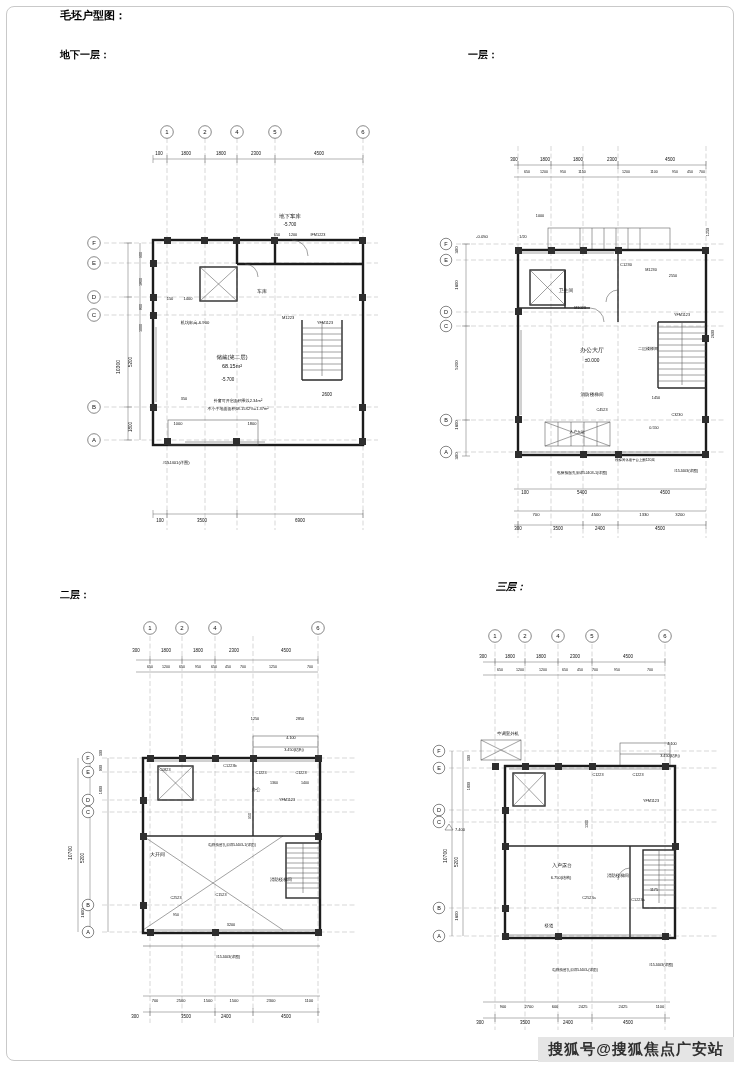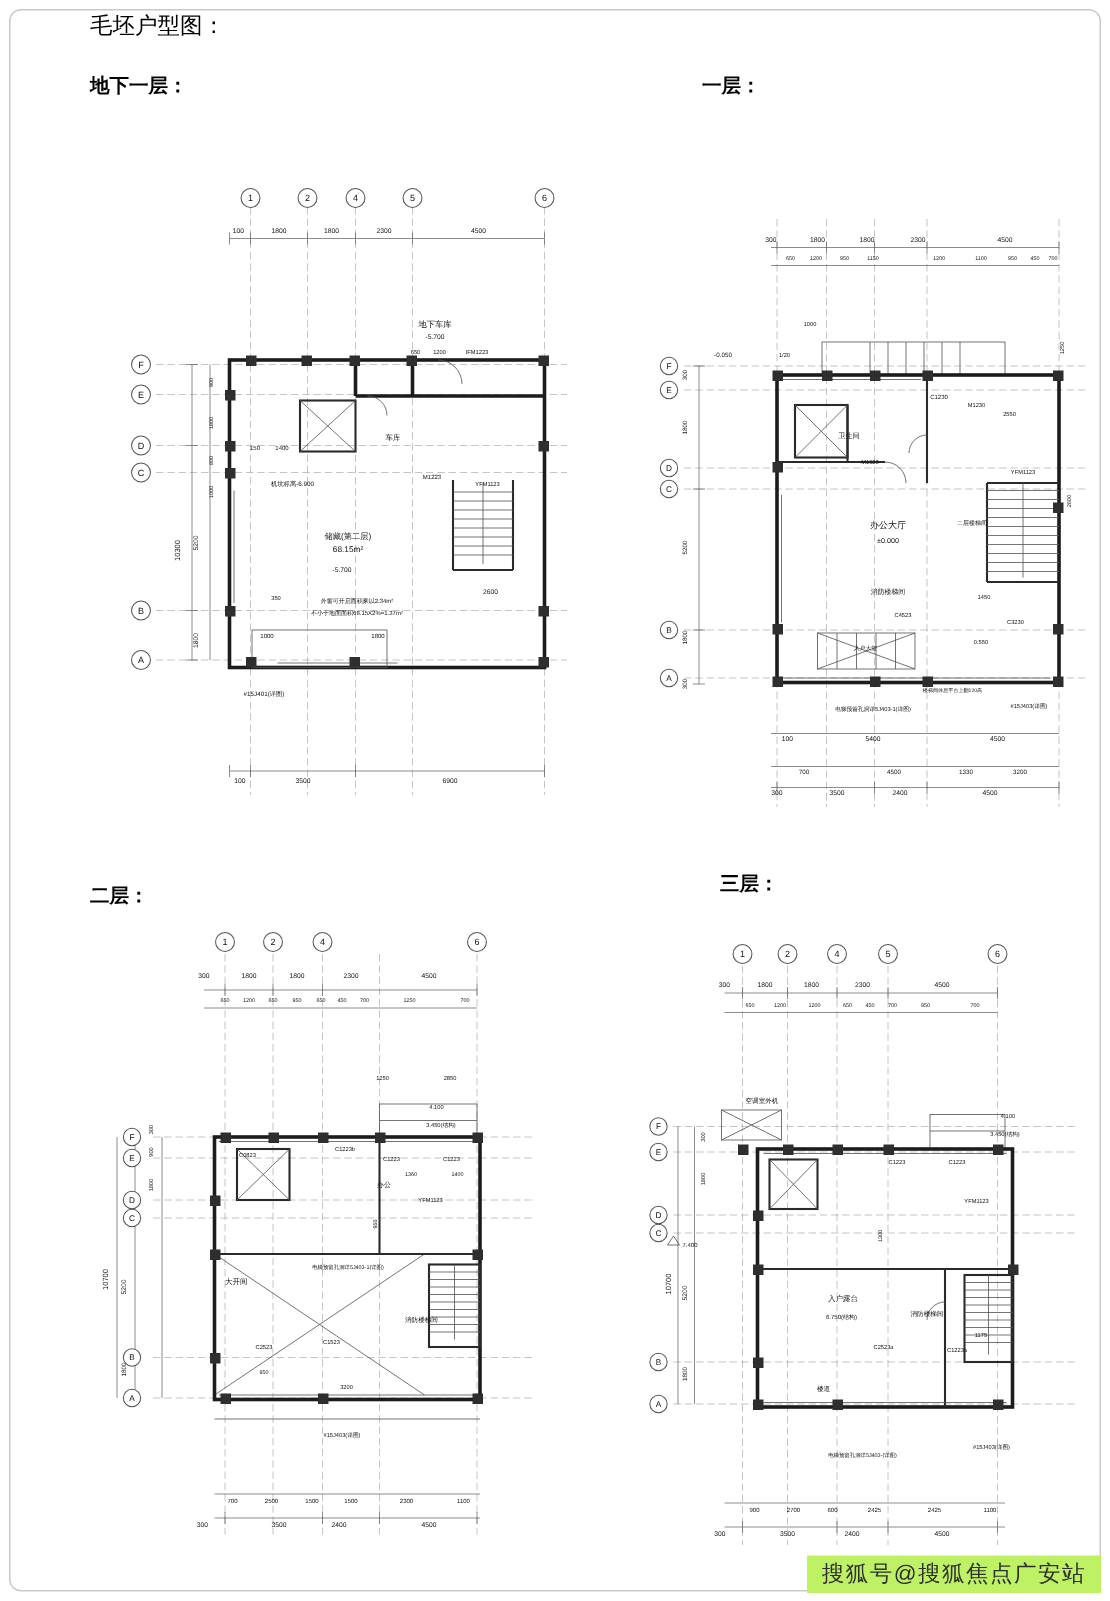--- a/index.html
+++ b/index.html
@@ -1,40 +1,40 @@
 <!DOCTYPE html>
 <html><head>
 <meta charset="utf-8">
 <style>
   html,body{margin:0;padding:0;}
   body{width:740px;height:1067px;position:relative;background:#ffffff;
        font-family:"Liberation Sans","DejaVu Sans",sans-serif;color:#000;overflow:hidden;}
   .frame{position:absolute;inset:6px;border:1.5px solid #c9c9c9;border-radius:8px;pointer-events:none;}
-  .title{position:absolute;left:60px;top:8px;font-size:15px;font-weight:normal;margin:0;}
-  .sec{position:absolute;font-size:13px;font-weight:bold;}
+  .title{position:absolute;left:60px;top:8px;font-size:11px;font-weight:bold;margin:0;}
+  .sec{position:absolute;font-size:10px;font-weight:bold;}
   #lbl-basement{left:60px;top:48px;}
   #lbl-first{left:468px;top:48px;}
   #lbl-second{left:60px;top:588px;}
-  #lbl-third{left:480px;top:580px;}
+  #lbl-third{left:496px;top:580px;font-style:italic;}
   .plan{position:absolute;}
   #plan-basement{left:80px;top:112px;width:310px;height:450px;}
   #plan-first{left:430px;top:120px;width:305px;height:435px;}
   #plan-second{left:58px;top:608px;width:305px;height:430px;}
   #plan-third{left:425px;top:618px;width:300px;height:425px;}
   .plan svg{width:100%;height:100%;display:block;}
   .grid line{stroke:#a8a8a8;stroke-width:0.45;stroke-dasharray:5 2.5;}
   .dim line{stroke:#666;stroke-width:0.5;}
   .wall rect,.wall line{stroke:#1c1c1c;stroke-width:2.4;fill:none;}
   .wall2 rect,.wall2 line{stroke:#2a2a2a;stroke-width:1.4;fill:none;}
   .thin rect,.thin line,.thin path{stroke:#555;stroke-width:0.55;fill:none;}
   .col rect{fill:#2e2e2e;stroke:none;}
   .labels text{fill:#111;}
   .labels circle{fill:#fff;stroke:#555;stroke-width:0.7;}
-  .watermark{position:absolute;right:6px;bottom:5px;font-size:15px;font-weight:normal;
-             color:#2f2f2f;background:#bef264;padding:3px 10px;letter-spacing:1px;}
+  .watermark{position:absolute;right:6px;bottom:5px;font-size:15px;font-weight:bold;
+             color:#2f2f2f;background:#e5e5e5;padding:3px 10px;letter-spacing:1px;}
 </style>
 </head>
 <body>
 
 <div class="frame"></div>
 <h1 class="title">毛坯户型图：</h1>
 
 <div class="sec" id="lbl-basement">地下一层：</div>
 <div class="sec" id="lbl-first">一层：</div>
 <div class="sec" id="lbl-second">二层：</div>

